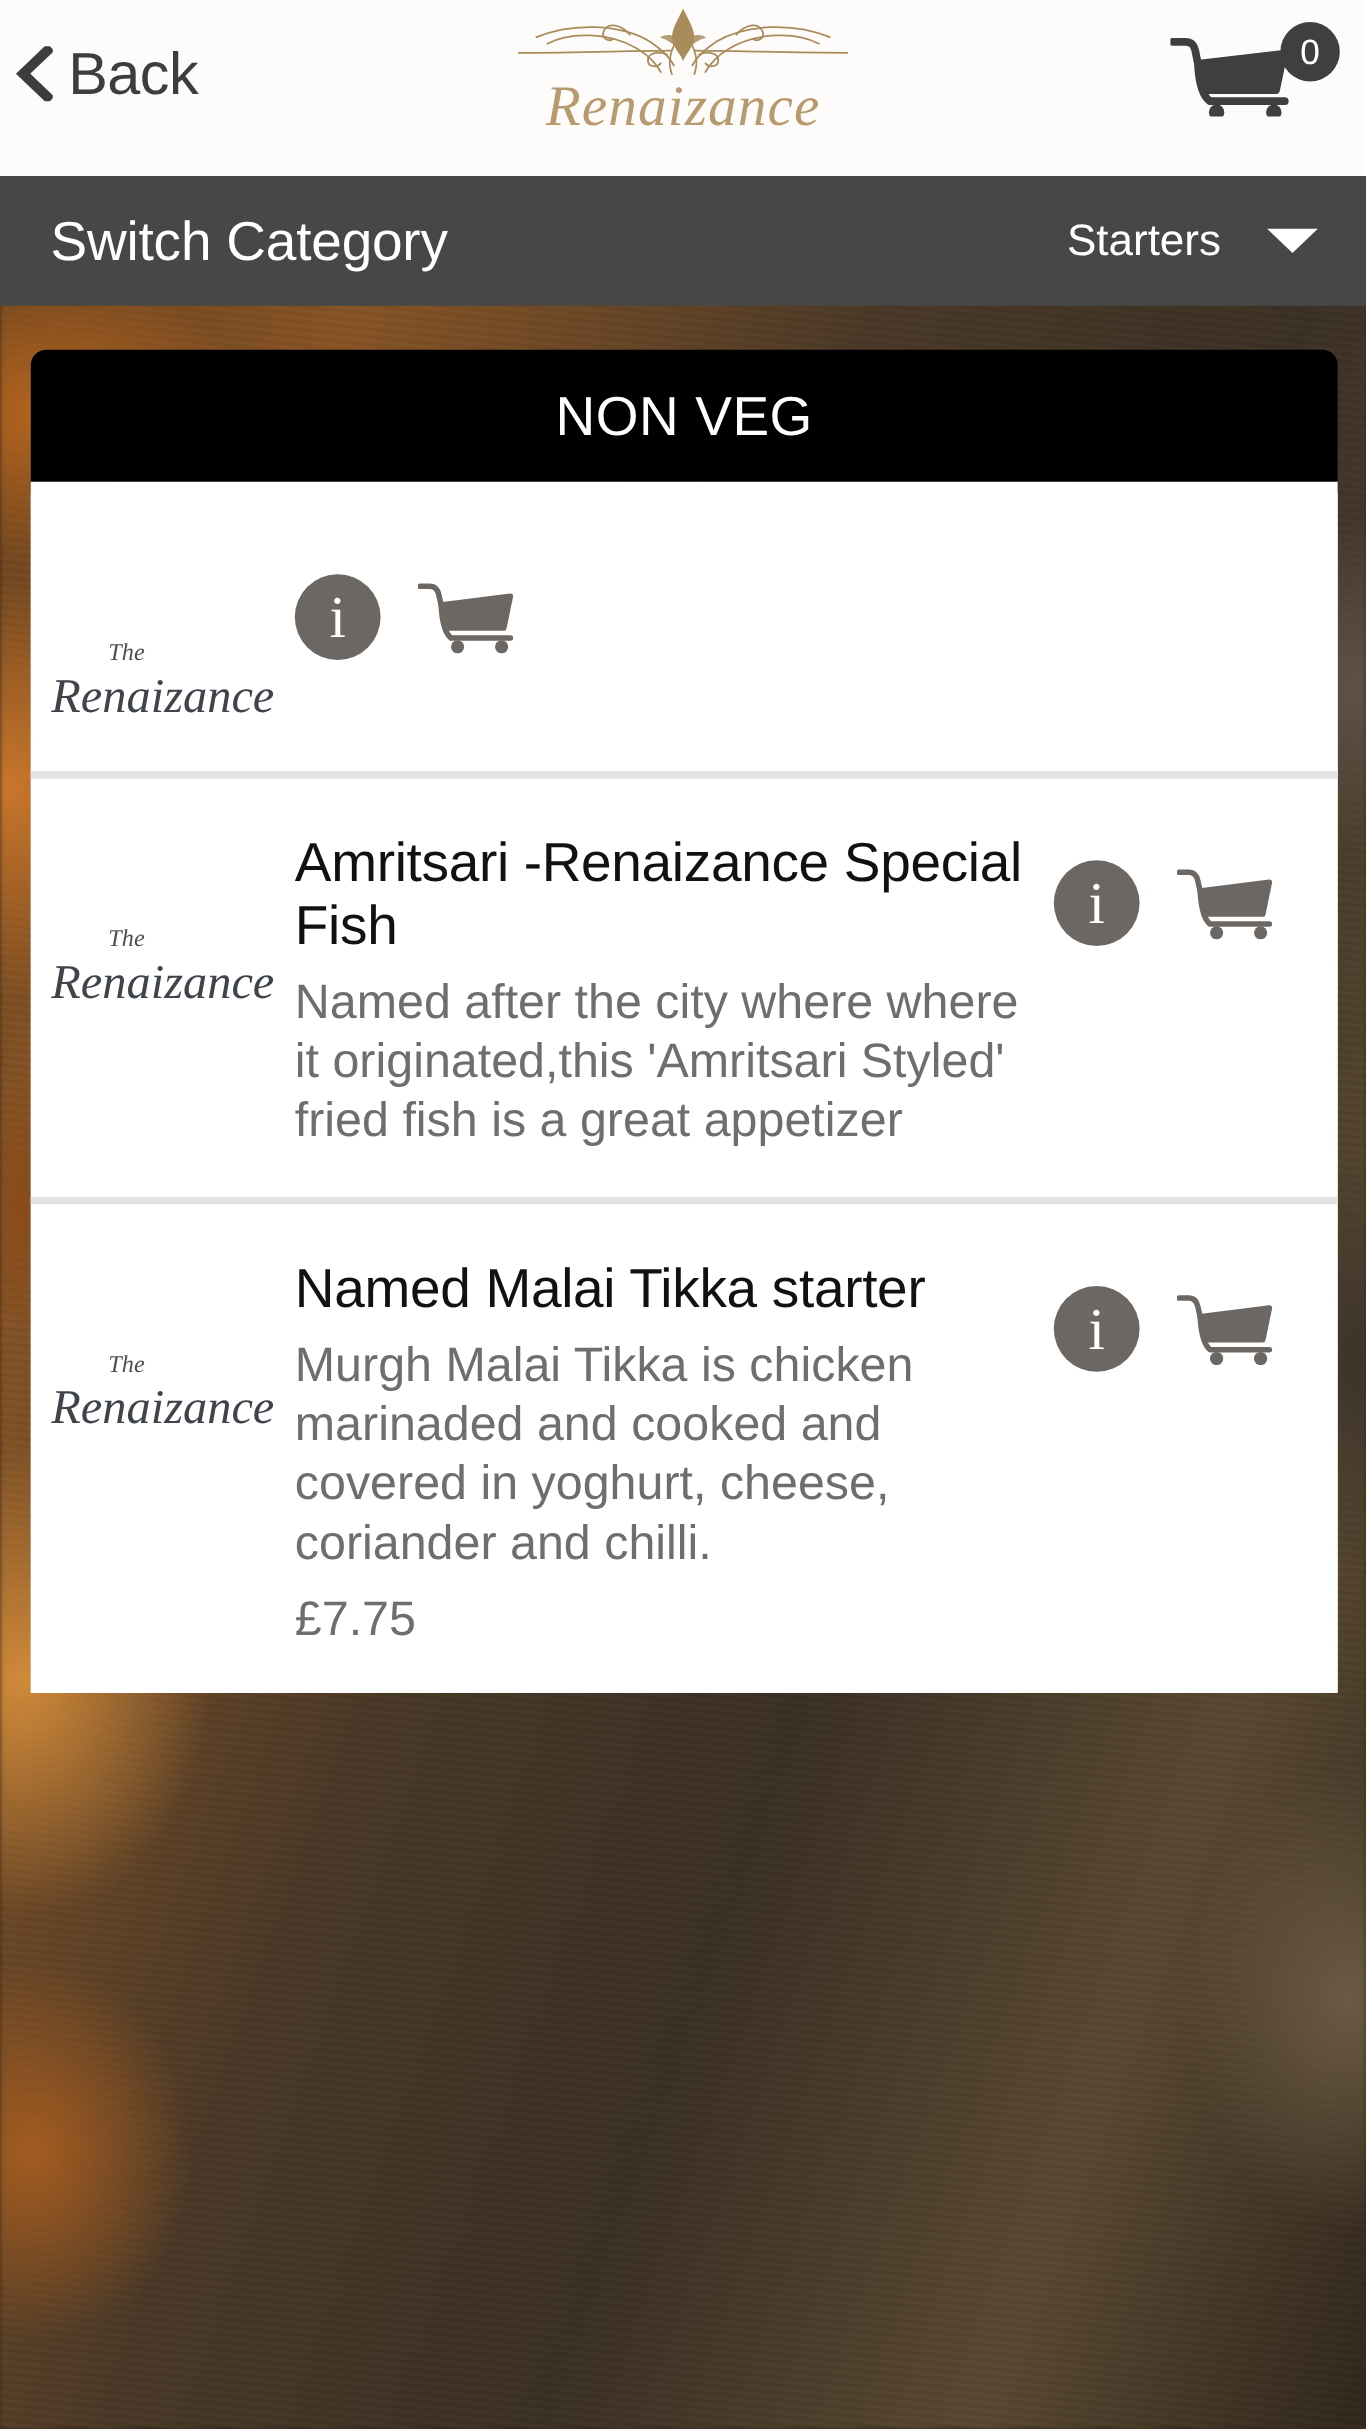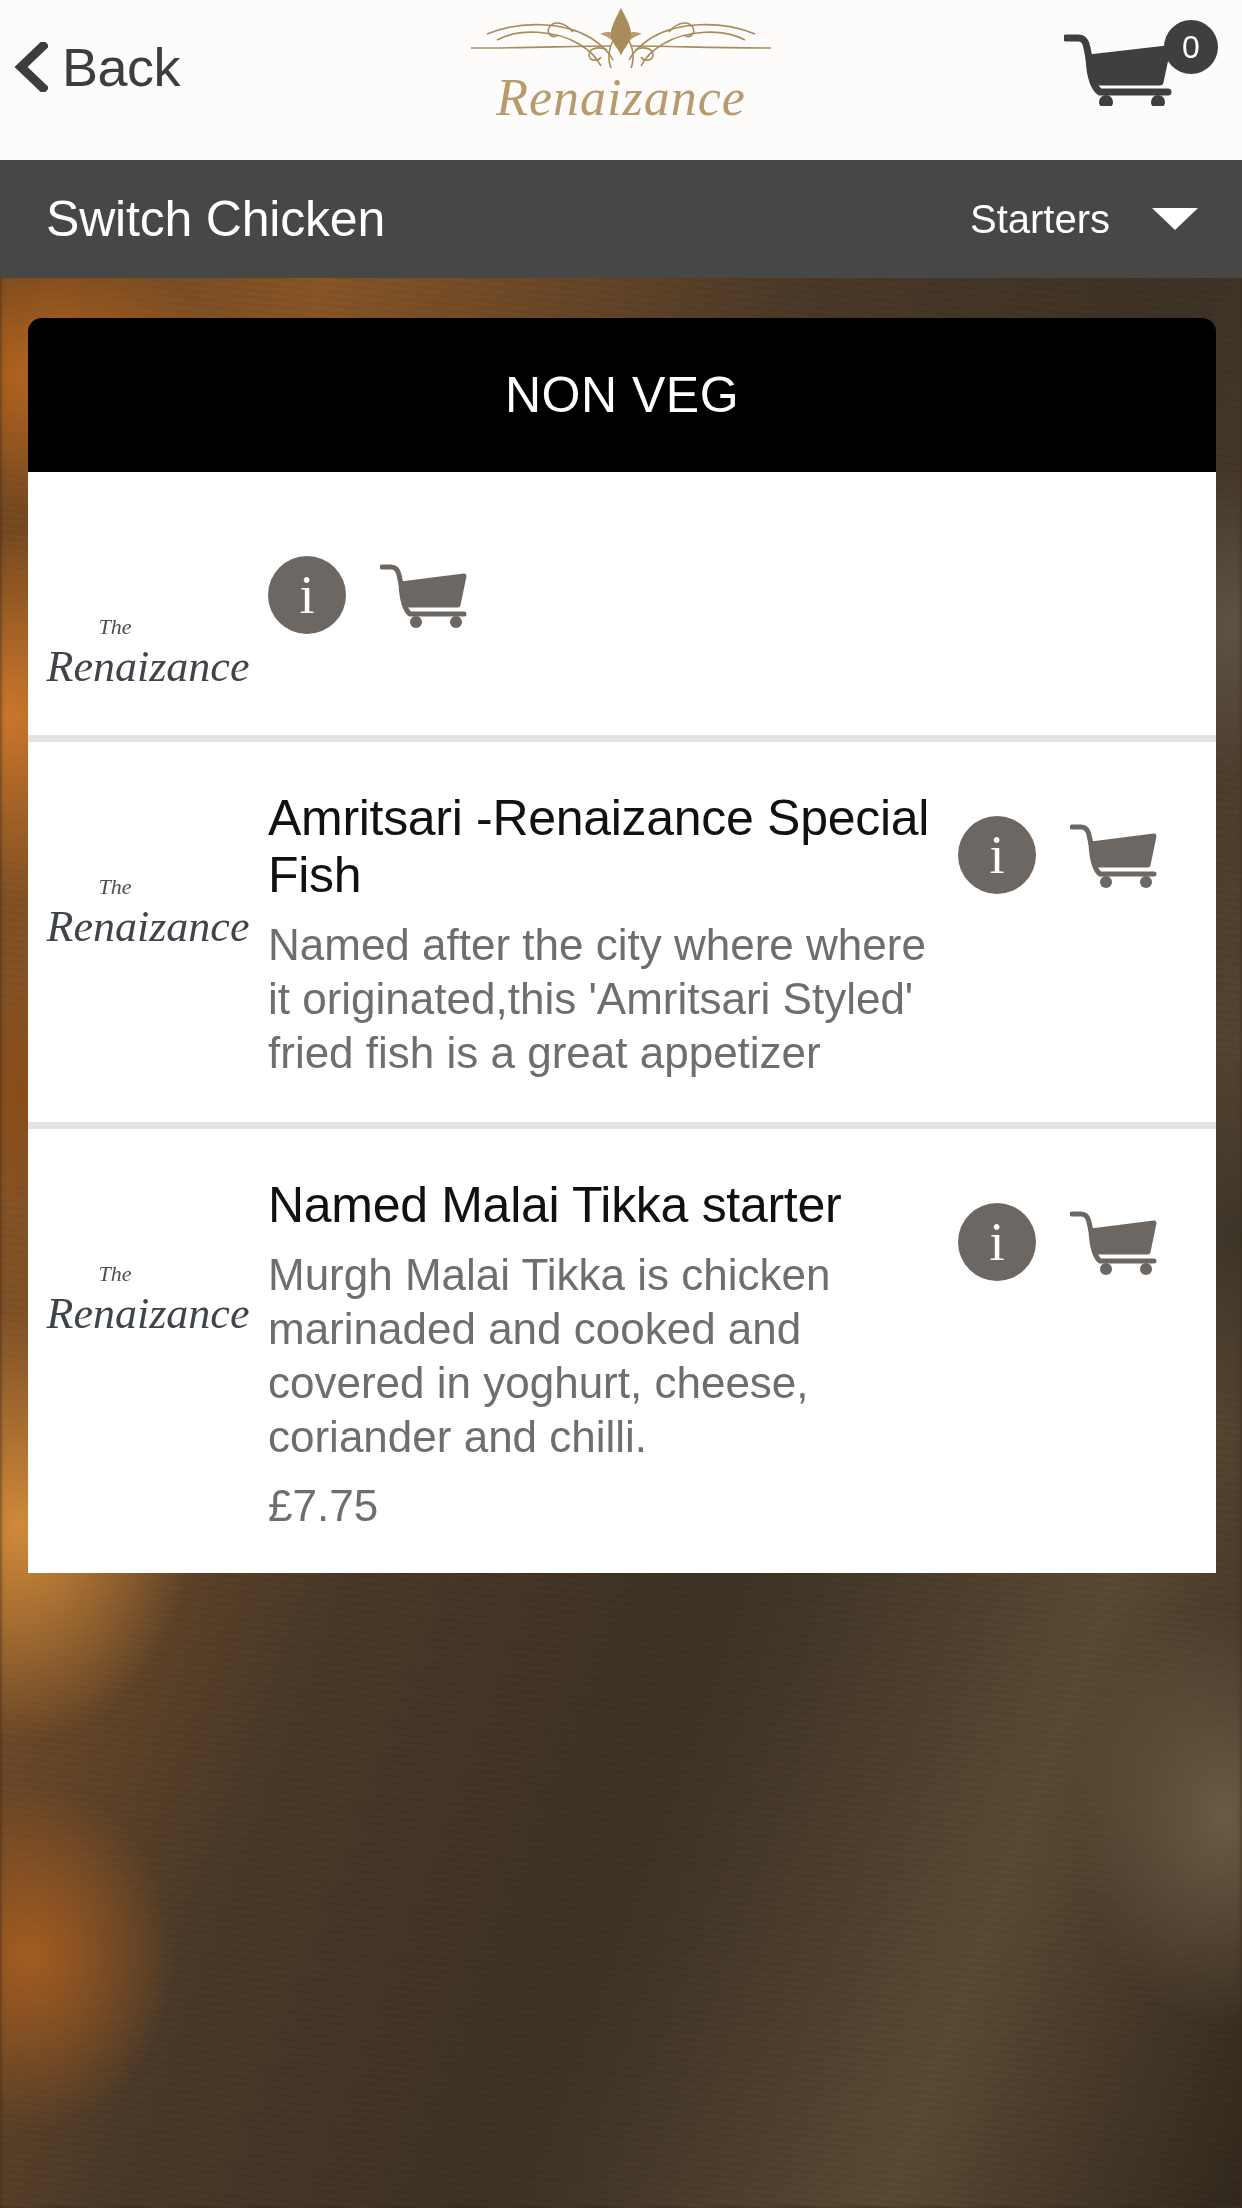--- a/index.html
+++ b/index.html
@@ -141,21 +141,21 @@
 
   
   #menu-panel {
     position: absolute;
     left: 28px; top: 318px;
     width: 1188px;
     z-index: 3;
   }
 
   #section-banner {
-    height: 154px;
+    height: 120px;
     background: #000000;
     border-top-left-radius: 14px;
     border-top-right-radius: 14px;
     display: flex;
     align-items: center;
     justify-content: center;
   }
   #section-banner-label {
     font-size: 50px;
     color: #ffffff;
@@ -298,21 +298,21 @@
         <path d="M25 26 L103 17 L96 50 L30 50 Z" fill="#3f3f3f"></path>
         <path d="M25 26 C26 46 30 56 36 60 L104 60" fill="none" stroke="#3f3f3f" stroke-width="7" stroke-linecap="round" stroke-linejoin="round"></path>
         <circle cx="42" cy="70" r="7" fill="#3f3f3f"></circle>
         <circle cx="94" cy="70" r="7" fill="#3f3f3f"></circle>
       </svg>
       <div id="cart-badge">0</div>
     </div>
   </div>
 
   <div id="category-bar">
-    <span id="switch-category-label">Switch Chicken</span>
+    <span id="switch-category-label">Switch Category</span>
     <span id="category-value">Starters</span>
     <span id="category-caret"></span>
   </div>
 
   <div id="menu-panel">
 
     <div id="section-banner">
       <span id="section-banner-label">NON VEG</span>
     </div>
 

